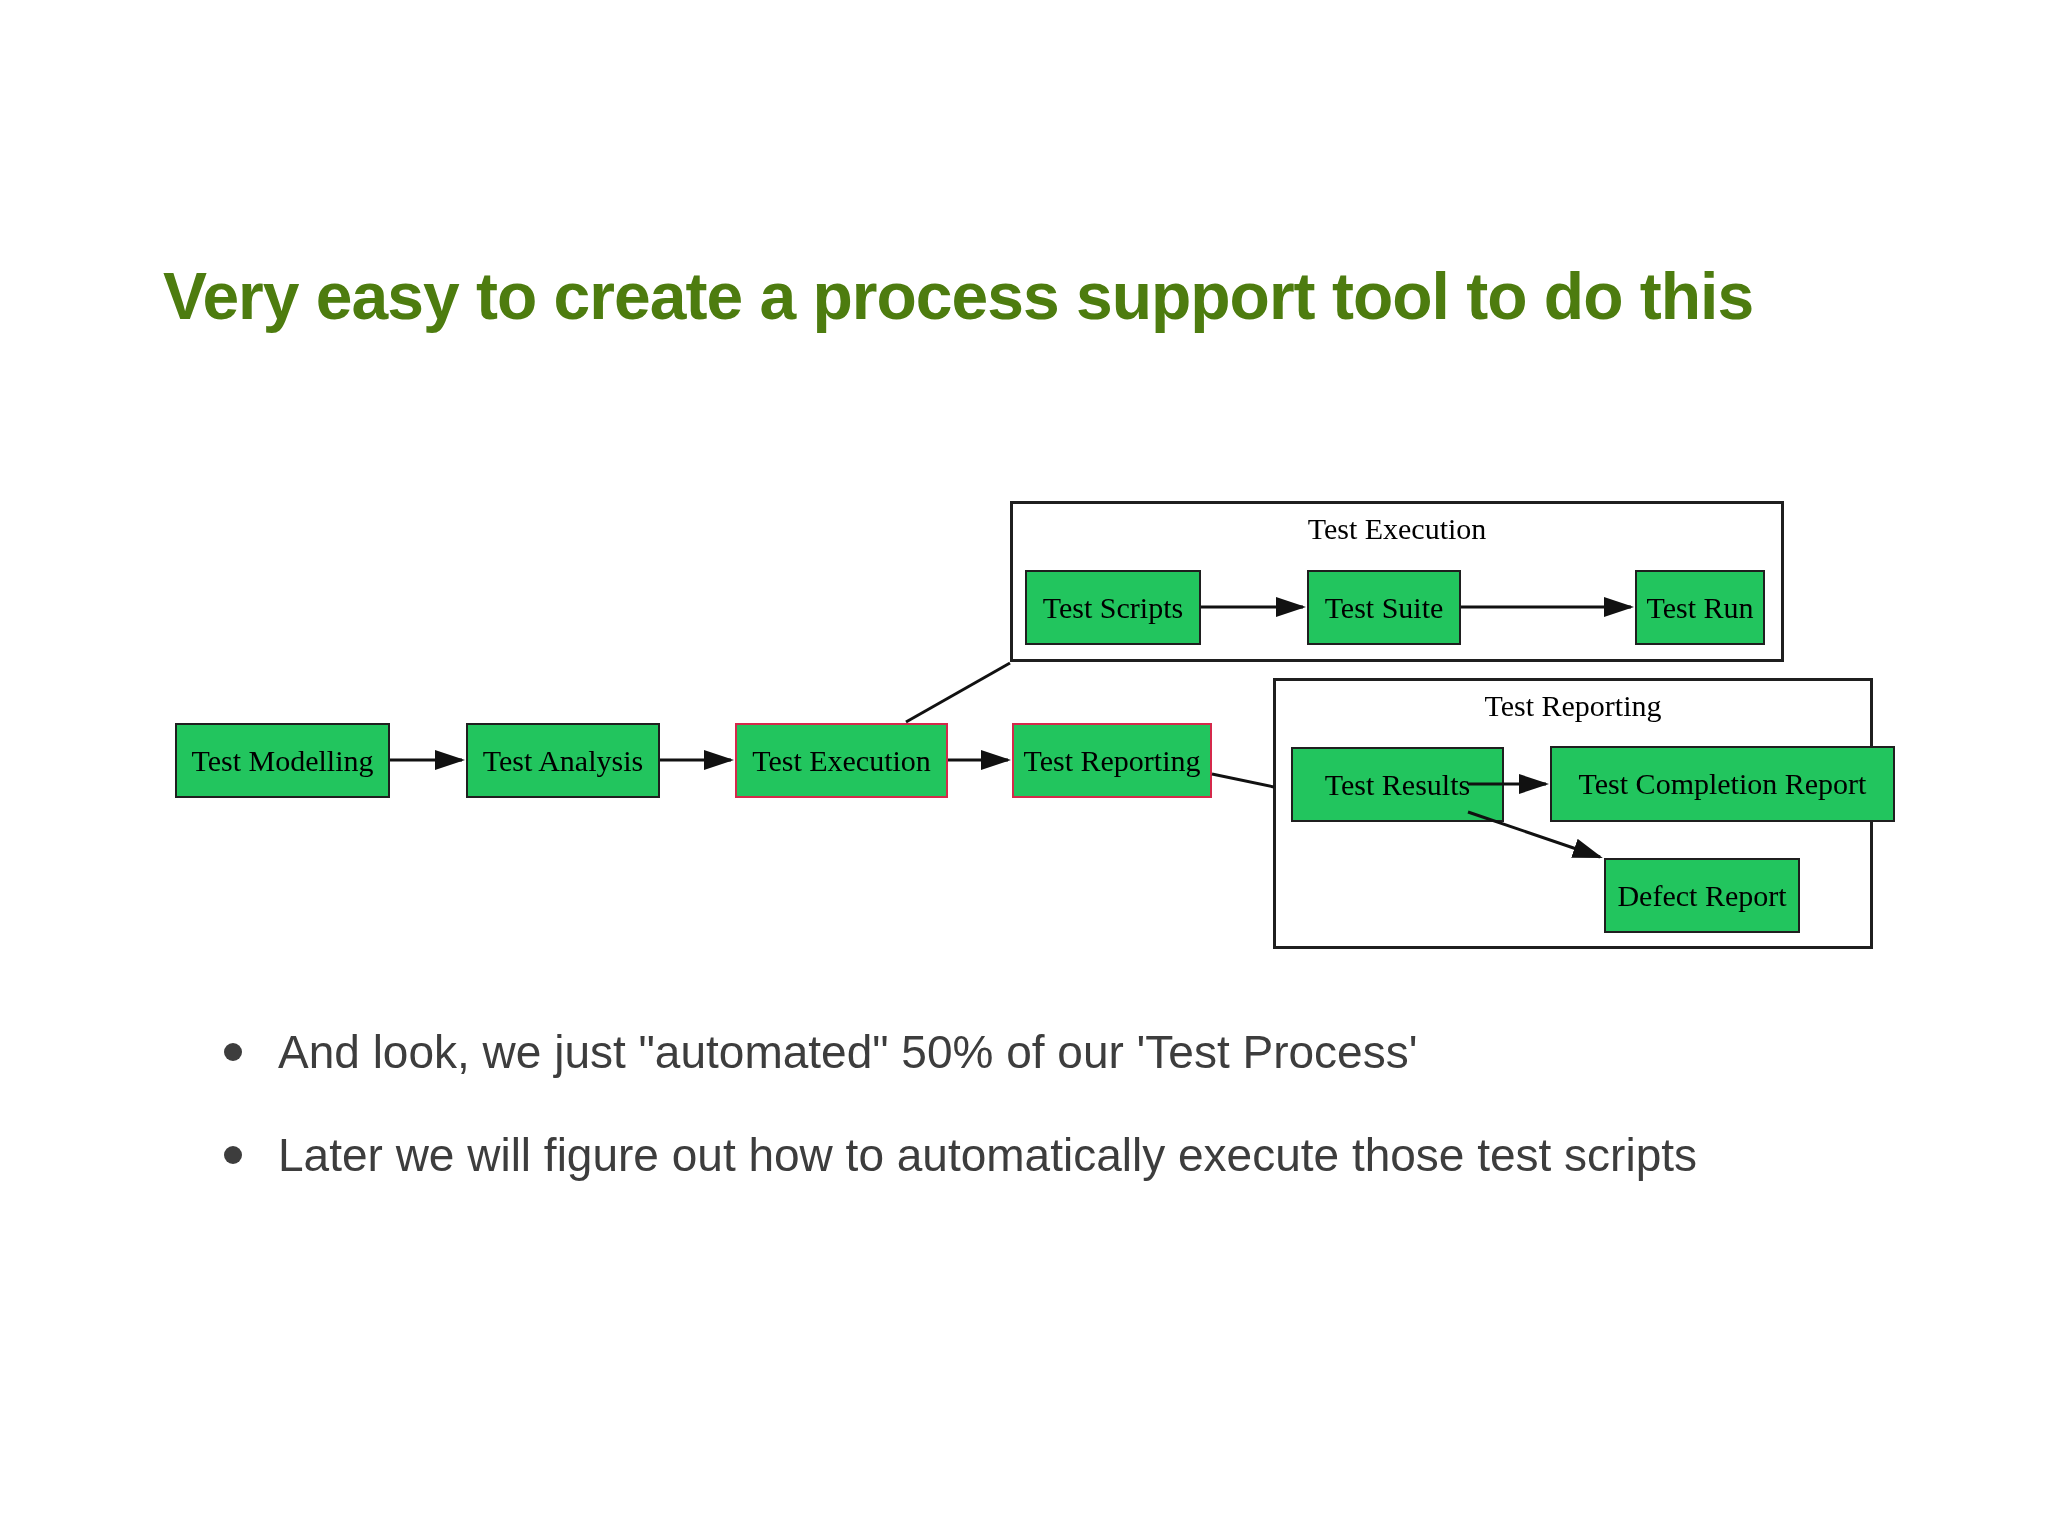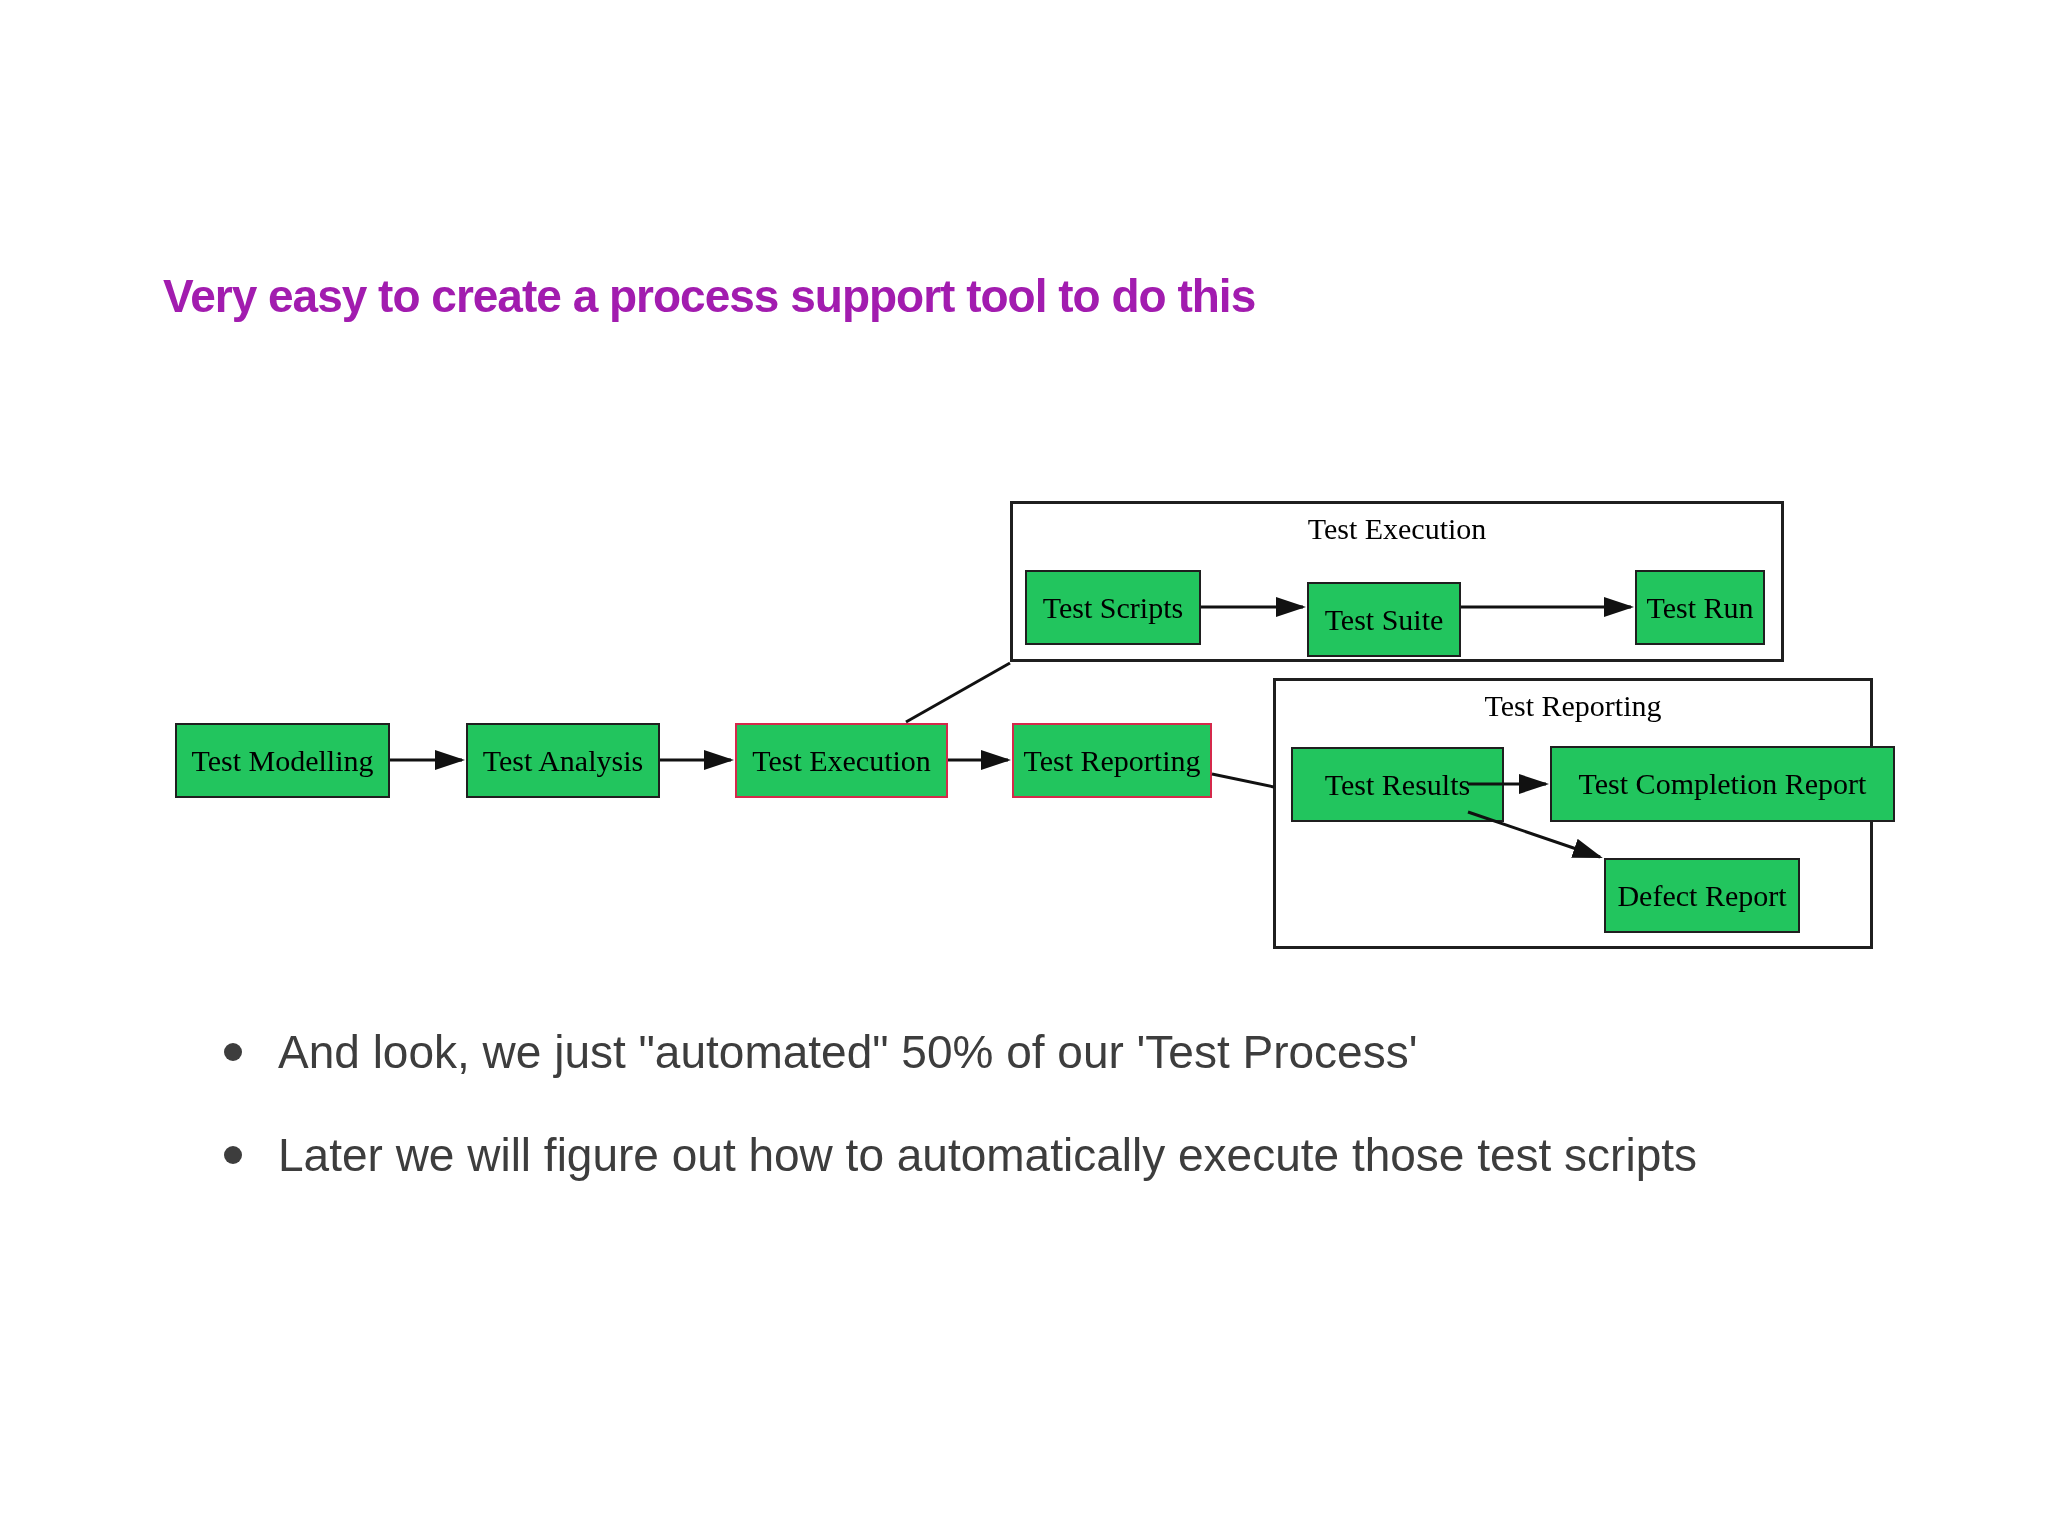--- a/index.html
+++ b/index.html
@@ -9,24 +9,24 @@
     font-family:"Liberation Sans", sans-serif;
     position:relative;
     overflow:hidden;
   }
   .slide { position:absolute; inset:0; }
 
   
   .slide-title {
     position:absolute;
     left:163px; top:248px; width:1760px;
-    font-size:46px; font-weight:700;
+    font-size:66px; font-weight:700;
     line-height:96px;
     letter-spacing:-1px;
-    color:#a21caf;
+    color:#4d7c0f;
   }
 
   
   .node {
     position:absolute;
     display:flex; align-items:center; justify-content:center;
     background:#22c55e;
     border:2px solid #1f1f1f;
     box-sizing:border-box;
     font-family:"Liberation Serif", serif;
@@ -50,21 +50,21 @@
   }
 
   
   #n-modelling  { left:175px;  top:723px; width:215px; height:75px; }
   #n-analysis   { left:466px;  top:723px; width:194px; height:75px; }
   #n-execution  { left:735px;  top:723px; width:213px; height:75px; }
   #n-reporting  { left:1012px; top:723px; width:200px; height:75px; }
 
   #g-execution  { left:1010px; top:501px; width:774px; height:161px; }
   #n-scripts    { left:1025px; top:570px; width:176px; height:75px; }
-  #n-suite      { left:1307px; top:570px; width:154px; height:75px;margin-top:12px; }
+  #n-suite      { left:1307px; top:570px; width:154px; height:75px; }
   #n-run        { left:1635px; top:570px; width:130px; height:75px; }
 
   #g-reporting  { left:1273px; top:678px; width:600px; height:271px; }
   #n-results    { left:1291px; top:747px; width:213px; height:75px; }
   #n-completion { left:1550px; top:746px; width:345px; height:76px; }
   #n-defect     { left:1604px; top:858px; width:196px; height:75px;text-align:right; }
 
   
   .connectors {
     position:absolute; left:0; top:0;

